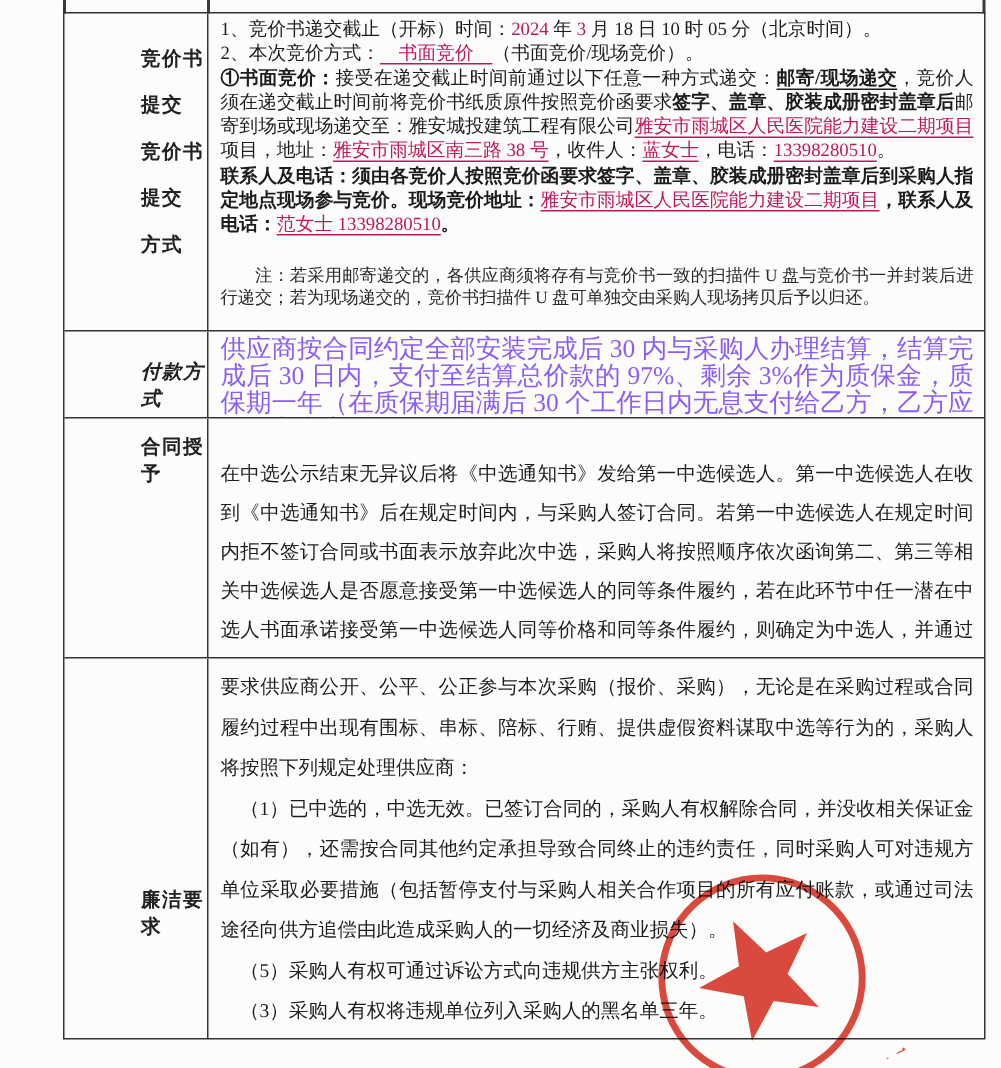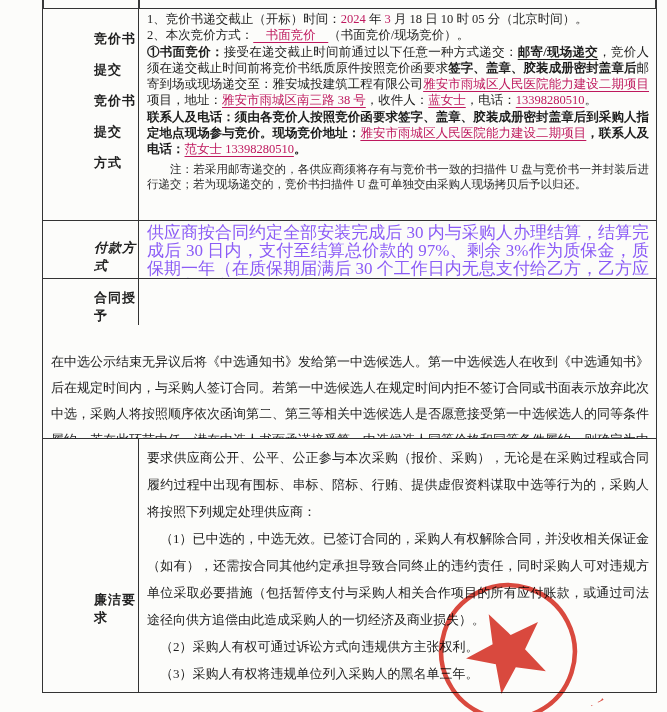--- a/index.html
+++ b/index.html
@@ -21,42 +21,42 @@
     position:absolute;left:42px;top:8px;width:615px;height:685px;
     border:1.6px solid #333;
     box-sizing:border-box;
     display:flex;flex-direction:column;
     background:transparent;
   }
   .tr{display:flex;border-bottom:1.6px solid #333;box-sizing:border-box;overflow:hidden;}
   .tr:last-child{border-bottom:none;flex:1;}
   .r1{height:212px;}
   .r2{height:58px;}
-  .r3{height:160px;flex-direction:column;}
+  .r3{height:160px;}
   .th{
     width:96px;flex:none;border-right:1.6px solid #333;box-sizing:border-box;
     font-family:"Liberation Sans","DejaVu Sans",sans-serif;
     font-weight:600;font-size:13px;color:#222;
     padding-left:11px;letter-spacing:1px;
   }
   .lab-line{display:block;margin-left:40px;}
   .r1 .th{padding-top:14px;line-height:31px;}
   .r2 .th{padding-top:18px;font-style:italic;}
   .r3 .th{padding-top:10px;}
   .r4 .th{padding-top:152px;}
   .td{
     flex:1;box-sizing:border-box;padding:2px 7px 0 8px;
     text-align:justify;
   }
   .r1 .td{font-size:12.5px;line-height:16.3px;}
   .r2 .td{font-size:17px;line-height:18px;padding-top:3px;color:#8b5cf6;}
   .r3 .td{font-size:13px;line-height:26px;padding-top:2px;margin-top:22px;}
   .r4 .td{font-size:13px;line-height:27px;padding-top:5px;}
   .para{margin:0;}
-  .para.note{font-size:11.5px;line-height:15.5px;text-indent:2em;margin-top:4px;color:#2a2a2a;}
+  .para.note{font-size:11.5px;line-height:15.5px;text-indent:2em;margin-top:19px;color:#2a2a2a;}
   .para.ind1{text-indent:1em;}
   .seg-b{font-weight:700;}
   .seg-u,.seg-bu,.seg-fu{text-decoration:underline;text-underline-offset:3px;}
   .seg-bu{font-weight:700;}
   .seg-f,.seg-fu{color:#be185d;}
 
   
   .seal{
     position:absolute;left:422px;top:566px;width:172px;height:172px;
     color:#d93a2e;
@@ -110,21 +110,21 @@
           <p class="para"><span class="seg-n">在中选公示结束无异议后将《中选通知书》发给第一中选候选人。第一中选候选人在收到《中选通知书》后在规定时间内，与采购人签订合同。若第一中选候选人在规定时间内拒不签订合同或书面表示放弃此次中选，采购人将按照顺序依次函询第二、第三等相关中选候选人是否愿意接受第一中选候选人的同等条件履约，若在此环节中任一潜在中选人书面承诺接受第一中选候选人同等价格和同等条件履约，则确定为中选人，并通过城投公司官网发布公示。</span></p>
         </div>
       </div>
       <div class="tr r4">
         <div class="th">
           <span class="lab-line">廉洁要求</span>
         </div>
         <div class="td">
           <p class="para"><span class="seg-n">要求供应商公开、公平、公正参与本次采购（报价、采购），无论是在采购过程或合同履约过程中出现有围标、串标、陪标、行贿、提供虚假资料谋取中选等行为的，采购人将按照下列规定处理供应商：</span></p>
           <p class="para ind1"><span class="seg-n">（1）已中选的，中选无效。已签订合同的，采购人有权解除合同，并没收相关保证金（如有），还需按合同其他约定承担导致合同终止的违约责任，同时采购人可对违规方单位采取必要措施（包括暂停支付与采购人相关合作项目的所有应付账款，或通过司法途径向供方追偿由此造成采购人的一切经济及商业损失）。</span></p>
-          <p class="para ind1"><span class="seg-n">（2）采购人有权可通过诉讼方式向违规供方主张权利。</span></p>
+          <p class="para ind1"><span class="seg-n">（5）采购人有权可通过诉讼方式向违规供方主张权利。</span></p>
           <p class="para ind1"><span class="seg-n">（3）采购人有权将违规单位列入采购人的黑名单三年。</span></p>
         </div>
       </div>
     </div>
 
   <div class="seal">
     <svg viewBox="0 0 170 170" aria-hidden="true">
       <defs>
         <path id="arcName" d="M 85 137 A 52 52 0 1 1 84.97 137"></path>
         <path id="arcCode" d="M 85 143 A 58 58 0 1 1 84.97 143"></path>

